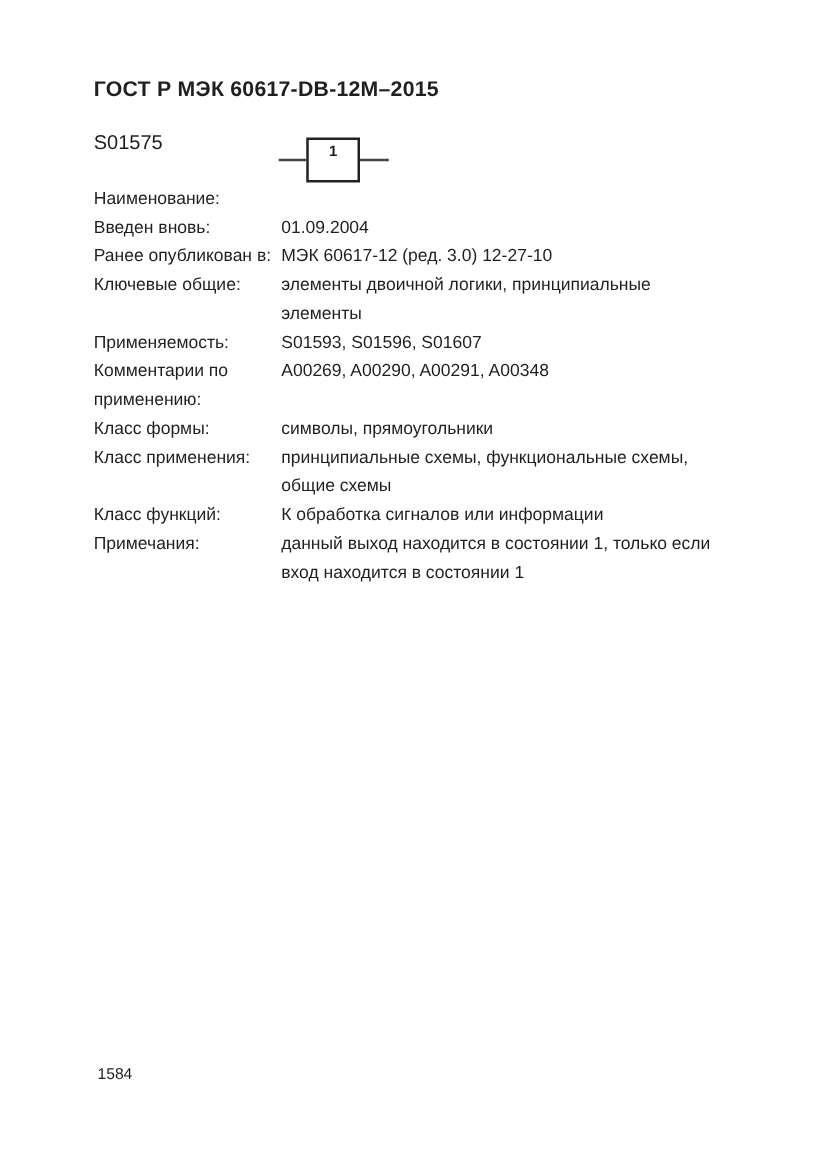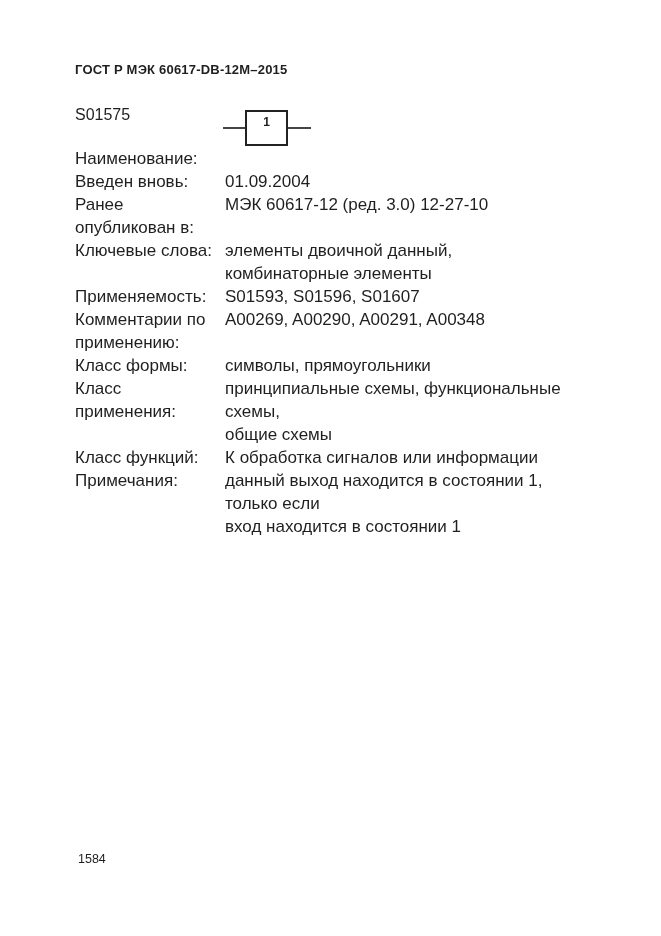--- a/index.html
+++ b/index.html
@@ -12,21 +12,21 @@
     position: relative;
     width: 661px;
     height: 936px;
     background: #ffffff;
     overflow: hidden;
   }
   .doc-header {
     position: absolute;
     left: 75px;
     top: 62px;
-    font-size: 13px;
+    font-size: 17px;
     font-weight: bold;
     letter-spacing: 0.2px;
     white-space: nowrap;
   }
   .symbol-id {
     position: absolute;
     left: 75px;
     top: 106px;
     font-size: 16px;
     font-weight: normal;
@@ -65,21 +65,21 @@
   .lead-right { left: 65px; width: 23px; }
   .fields {
     position: absolute;
     left: 75px;
     top: 147px;
     width: 510px;
   }
   .field-row {
     display: flex;
     align-items: flex-start;
-    font-size: 17px;
+    font-size: 14px;
     line-height: 23px;
   }
   .field-label {
     flex: 0 0 150px;
     white-space: pre-line;
   }
   .field-value {
     flex: 1 1 auto;
     max-width: 350px;
     white-space: pre-line;
@@ -119,22 +119,22 @@
       <div class="field-label">Введен вновь:</div>
       <div class="field-value">01.09.2004</div>
     </div>
 
     <div class="field-row">
       <div class="field-label">Ранее опубликован в:</div>
       <div class="field-value">МЭК 60617-12 (ред. 3.0) 12-27-10</div>
     </div>
 
     <div class="field-row">
-      <div class="field-label">Ключевые слова:</div>
-      <div class="field-value">элементы двоичной данный, комбинаторные элементы</div>
+      <div class="field-label">Ключевые общие:</div>
+      <div class="field-value">элементы двоичной логики, принципиальные элементы</div>
     </div>
 
     <div class="field-row">
       <div class="field-label">Применяемость:</div>
       <div class="field-value">S01593, S01596, S01607</div>
     </div>
 
     <div class="field-row">
       <div class="field-label">Комментарии по
 применению:</div>

